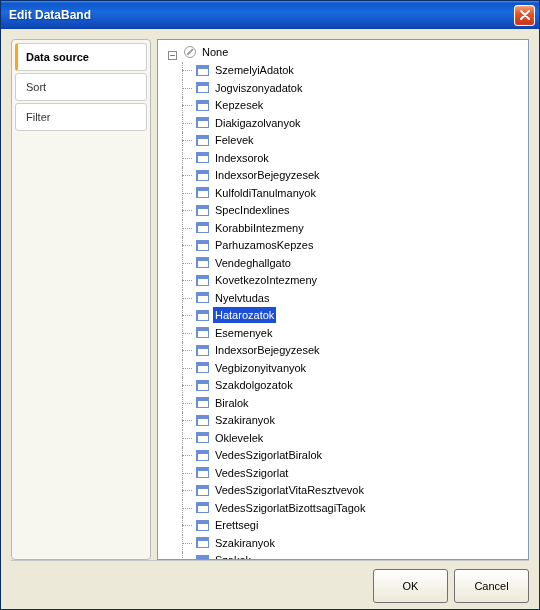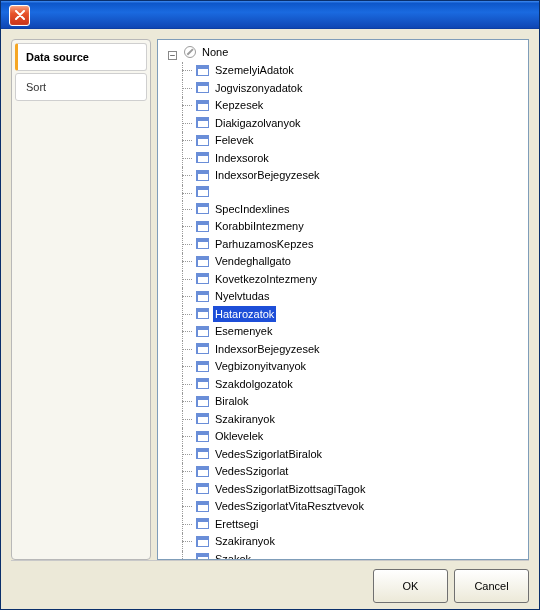--- a/index.html
+++ b/index.html
@@ -169,33 +169,35 @@
     cursor: default;
     box-shadow: inset 0 0 1px #fff;
   }
 </style>
 </head>
 <body>
 
 <div class="window">
 
   <div class="titlebar">
+    <span class="title">Edit DataBand</span>
     <div class="closebtn">
       <svg width="10" height="10" viewBox="0 0 10 10">
         <path d="M1 1 L9 9 M9 1 L1 9" stroke="#fff" stroke-width="2" stroke-linecap="round"></path>
       </svg>
     </div>
   </div>
 
   <div class="client">
     <div class="uppersplit">
 
       <div class="navpanel" id="navpanel">
           <div class="navitem active"><span>Data source</span></div>
           <div class="navitem"><span>Sort</span></div>
+          <div class="navitem"><span>Filter</span></div>
         </div>
 
       <div class="treepanel">
         <div class="tree">
           <ul>
             <li>
               <span class="toggle">−</span>
               <span class="node">
                 <span class="icon-none"></span>
                 <span class="lbl">None</span>
@@ -224,20 +226,21 @@
                   <li><span class="node">
                       <span class="icon-table"></span>
                       <span class="lbl">Indexsorok</span>
                     </span></li>
                   <li><span class="node">
                       <span class="icon-table"></span>
                       <span class="lbl">IndexsorBejegyzesek</span>
                     </span></li>
                   <li><span class="node">
                       <span class="icon-table"></span>
+                      <span class="lbl">KulfoldiTanulmanyok</span>
                     </span></li>
                   <li><span class="node">
                       <span class="icon-table"></span>
                       <span class="lbl">SpecIndexlines</span>
                     </span></li>
                   <li><span class="node">
                       <span class="icon-table"></span>
                       <span class="lbl">KorabbiIntezmeny</span>
                     </span></li>
                   <li><span class="node">
@@ -291,25 +294,25 @@
                   <li><span class="node">
                       <span class="icon-table"></span>
                       <span class="lbl">VedesSzigorlatBiralok</span>
                     </span></li>
                   <li><span class="node">
                       <span class="icon-table"></span>
                       <span class="lbl">VedesSzigorlat</span>
                     </span></li>
                   <li><span class="node">
                       <span class="icon-table"></span>
+                      <span class="lbl">VedesSzigorlatVitaResztvevok</span>
+                    </span></li>
+                  <li><span class="node">
+                      <span class="icon-table"></span>
                       <span class="lbl">VedesSzigorlatBizottsagiTagok</span>
-                    </span></li>
-                  <li><span class="node">
-                      <span class="icon-table"></span>
-                      <span class="lbl">VedesSzigorlatVitaResztvevok</span>
                     </span></li>
                   <li><span class="node">
                       <span class="icon-table"></span>
                       <span class="lbl">Erettsegi</span>
                     </span></li>
                   <li><span class="node">
                       <span class="icon-table"></span>
                       <span class="lbl">Szakiranyok</span>
                     </span></li>
                   <li><span class="node">

